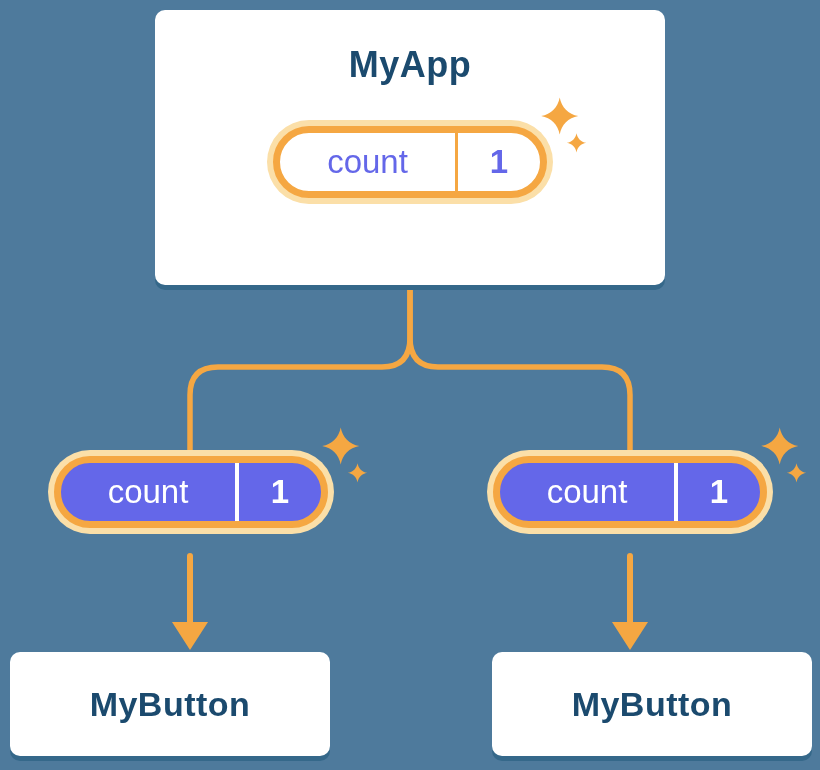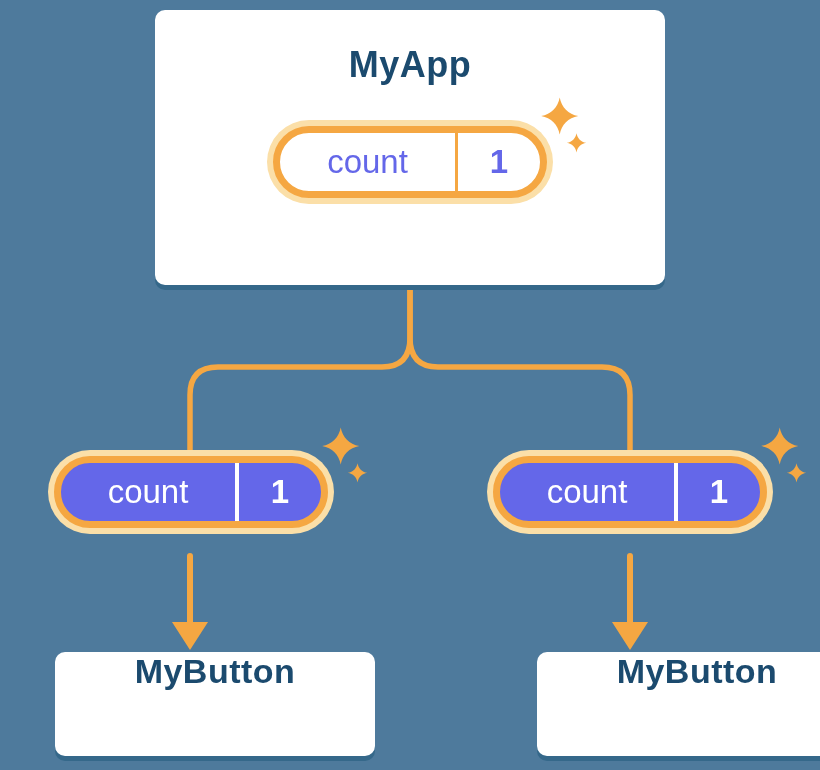--- a/index.html
+++ b/index.html
@@ -91,23 +91,22 @@
 
   .root-pill { left: calc(50% - 143px); top: 110px; }
   .pill-left { left: 48px; top: 450px; }
   .pill-right { left: 487px; top: 450px; }
 
   .btn-card {
     width: 320px;
     height: 104px;
     top: 652px;
     display: flex;
-    align-items: flex-start;
+    align-items: center;
     justify-content: center;
-    margin-left: 45px;
   }
   .btn-left { left: 10px; }
   .btn-right { left: 492px; }
   .btn-title {
     font-size: 34px;
     font-weight: 700;
     letter-spacing: 0.5px;
     color: var(--title-text, #1b4a6e);
   }
   .defs-holder { position: absolute; width: 0; height: 0; }

